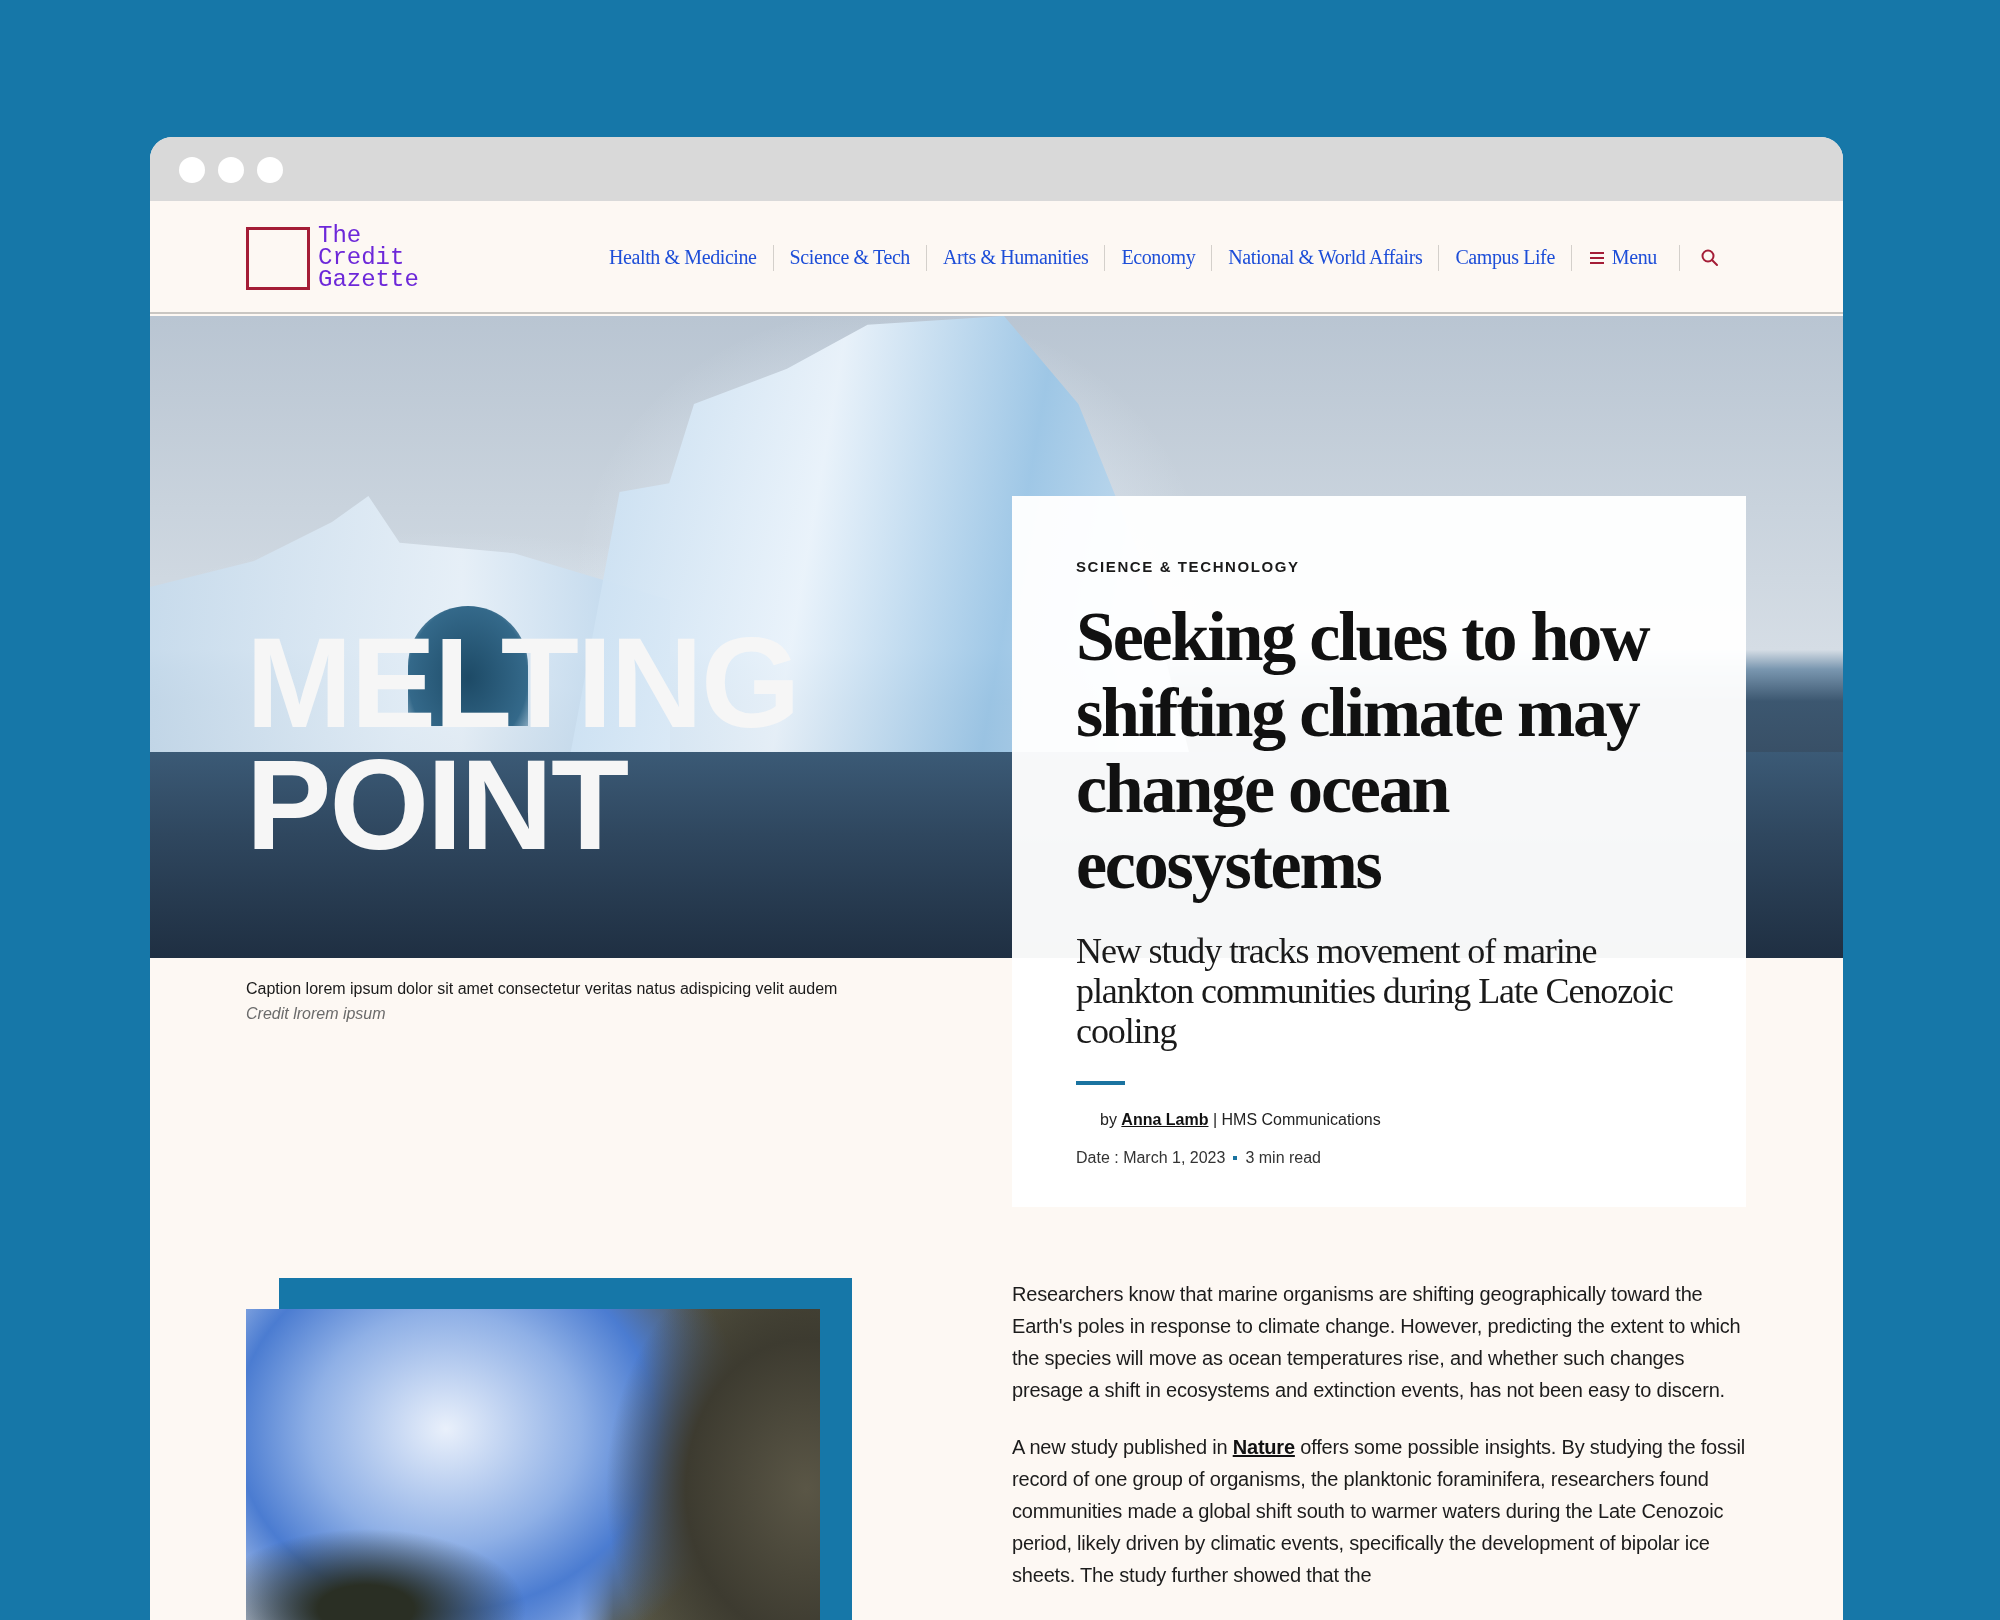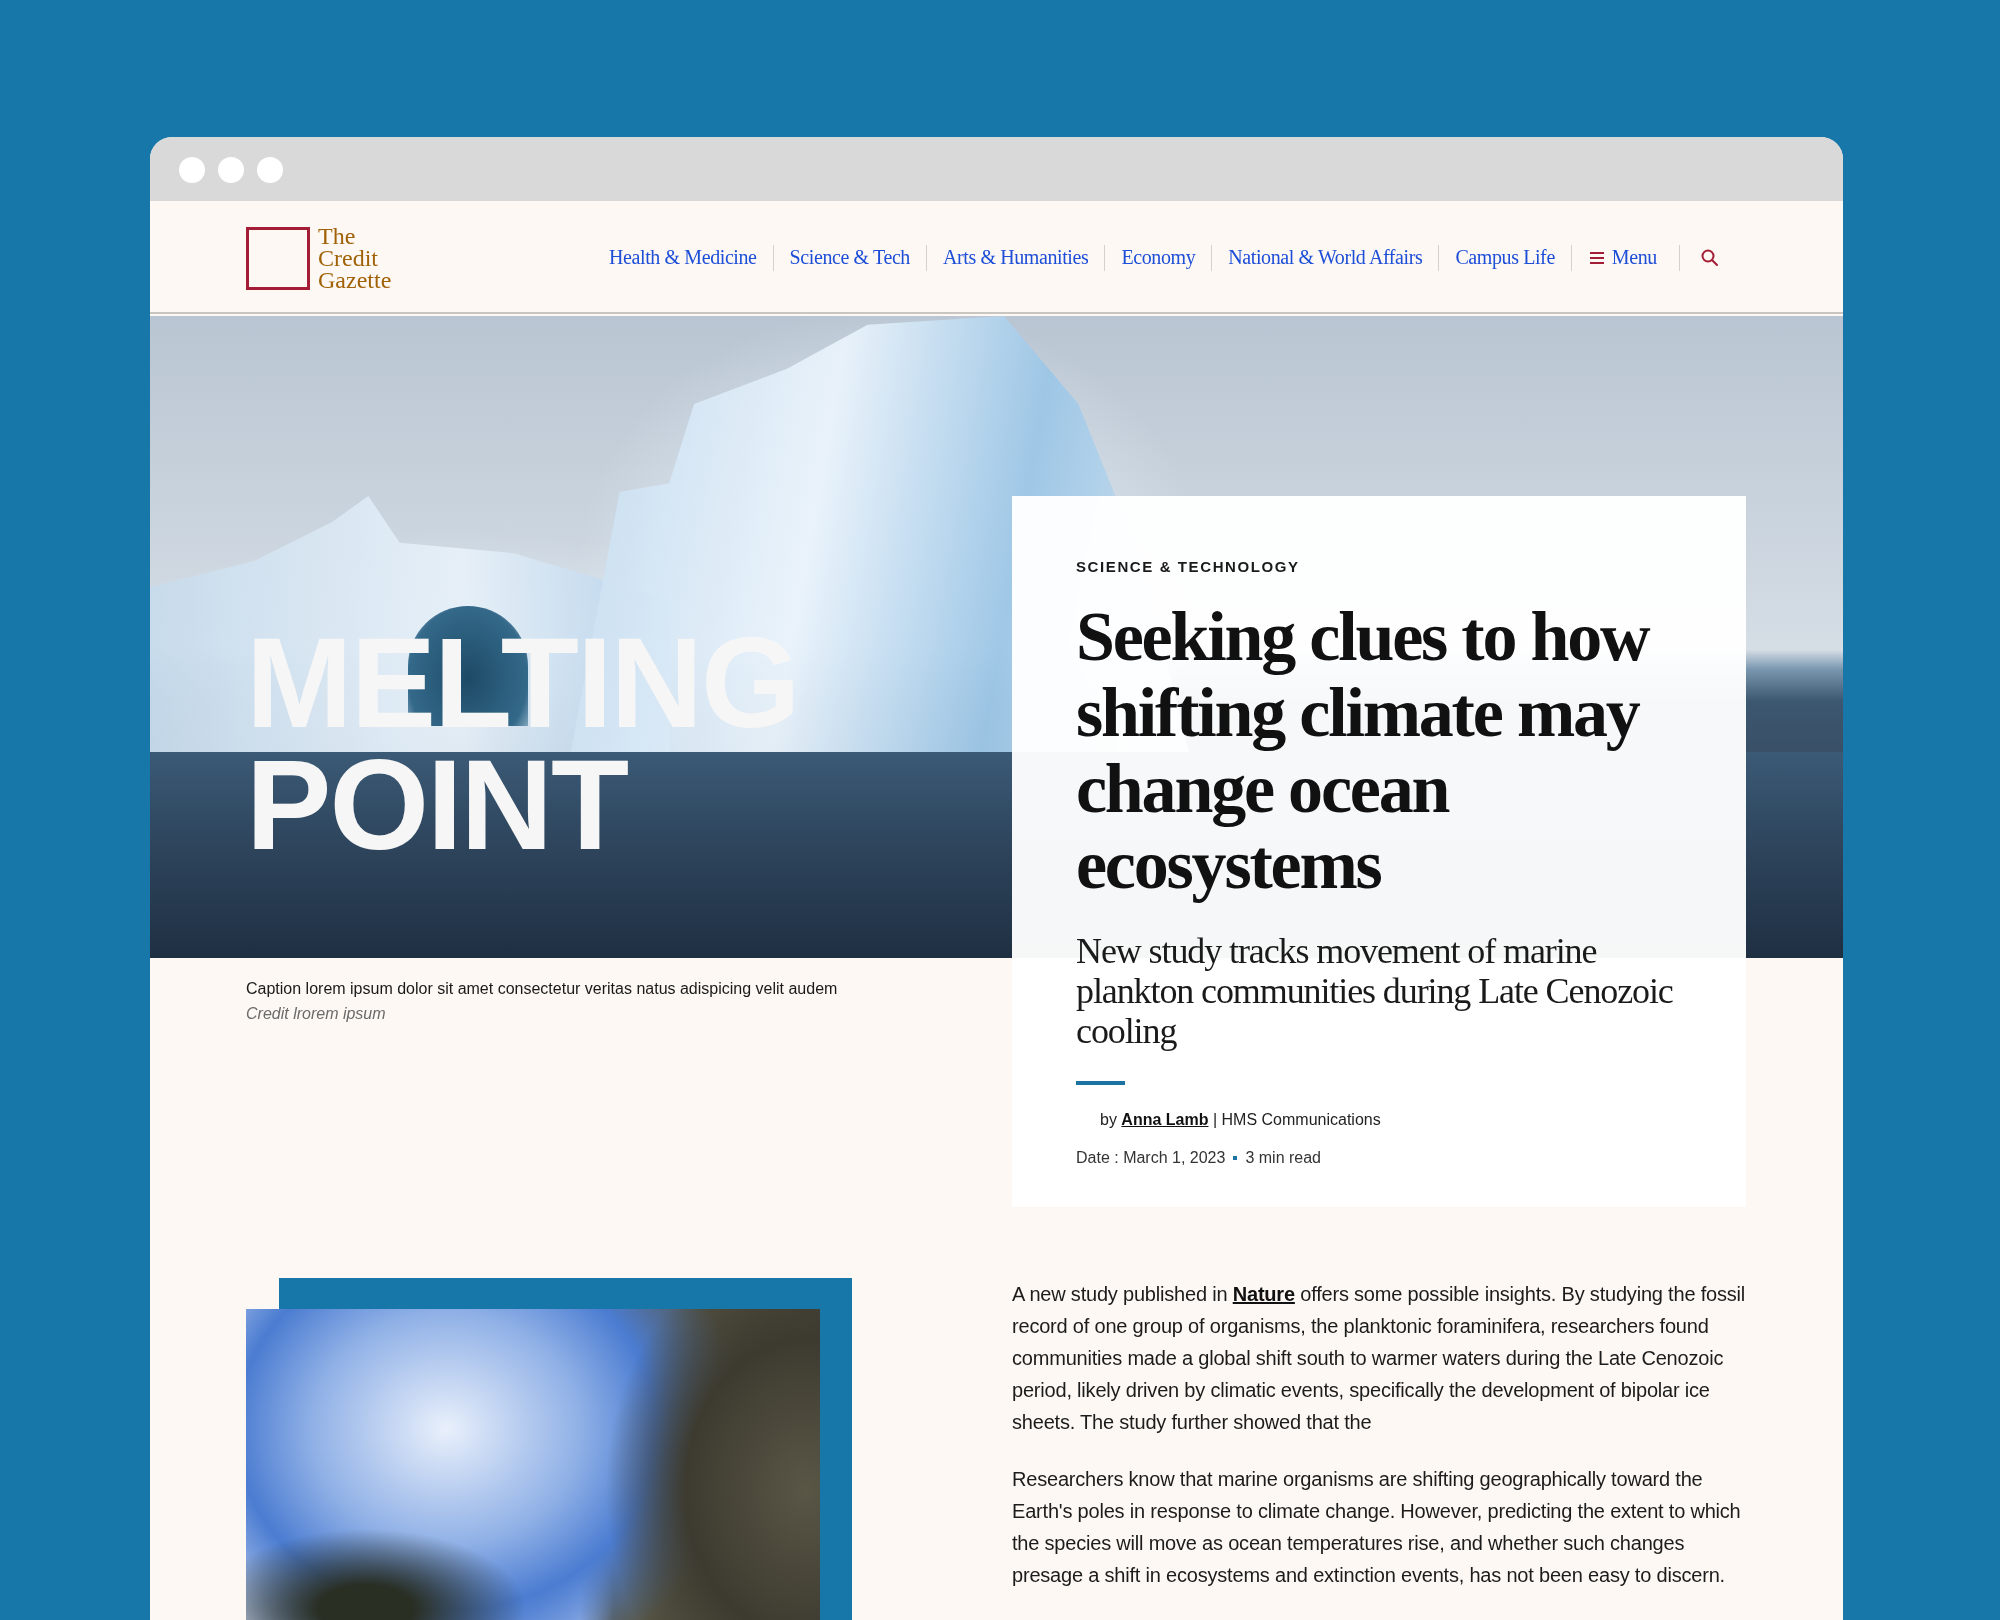--- a/index.html
+++ b/index.html
@@ -7,21 +7,21 @@
   body { background: #1677a8; position: relative; font-family: "Liberation Sans", sans-serif; }
 
   .window { position: absolute; left: 150px; top: 137px; width: 1693px; height: 1483px; background: #fdf8f3; border-radius: 22px 22px 0 0; overflow: hidden; }
   .chrome { position: absolute; left: 0; top: 0; width: 100%; height: 64px; background: #d9d9d9; }
   .dot { position: absolute; top: 20px; width: 26px; height: 26px; border-radius: 50%; background: #ffffff; }
   .dot.d1 { left: 29px; } .dot.d2 { left: 68px; } .dot.d3 { left: 107px; }
 
   .header { position: absolute; left: 0; top: 64px; width: 100%; height: 113px; background: #fdf8f3; border-bottom: 2px solid #c9c6c2; }
   .logo { position: absolute; left: 96px; top: 24px; display: flex; align-items: center; }
   .logo-box { width: 64px; height: 63px; border: 3px solid #a41d36; background: #fdf8f3; }
-  .logo-text { margin-left: 8px; font-family: Liberation Serif, serif; font-size: 24px; line-height: 22px; color: #a16207; font-weight: 500; }
+  .logo-text { margin-left: 8px; font-family: Liberation Mono, monospace; font-size: 24px; line-height: 22px; color: #6d28d9; font-weight: 500; }
   .logo-text span { display: block; }
 
   .nav { position: absolute; left: 443px; top: 0; height: 113px; display: flex; align-items: center; font-family: "Liberation Serif", serif; font-size: 20px; color: #1d4ed8; letter-spacing: -0.4px; }
   .nav-item { padding: 0 16px; cursor: pointer; white-space: nowrap; }
   .nav-sep { width: 1px; height: 26px; background: #d4d0cb; }
   .menu-btn { display: flex; align-items: center; gap: 8px; padding: 0 22px 0 18px; cursor: pointer; }
   .hamburger { display: inline-flex; flex-direction: column; gap: 3px; }
   .hamburger i { display: block; width: 14px; height: 2px; background: #a41d36; }
   .search-btn { padding: 0 0 0 20px; cursor: pointer; display: flex; align-items: center; }
 
@@ -147,20 +147,20 @@
       <span>Date : March 1, 2023</span>
       <span class="meta-dot"></span>
       <span>3 min read</span>
     </div>
   </article>
 
   <div class="figure-frame"></div>
   <div class="figure-img"></div>
 
   <div class="body-text">
+    <p>Researchers know that marine organisms are shifting geographically toward the Earth's poles in response to climate change. However, predicting the extent to which the species will move as ocean temperatures rise, and whether such changes presage a shift in ecosystems and extinction events, has not been easy to discern.</p>
     <p>
       <span>A new study published in</span>
       <a>Nature</a>
       <span>offers some possible insights. By studying the fossil record of one group of organisms, the planktonic foraminifera, researchers found communities made a global shift south to warmer waters during the Late Cenozoic period, likely driven by climatic events, specifically the development of bipolar ice sheets. The study further showed that the</span>
     </p>
-    <p>Researchers know that marine organisms are shifting geographically toward the Earth's poles in response to climate change. However, predicting the extent to which the species will move as ocean temperatures rise, and whether such changes presage a shift in ecosystems and extinction events, has not been easy to discern.</p>
   </div>
 </div>
 
 </body></html>

